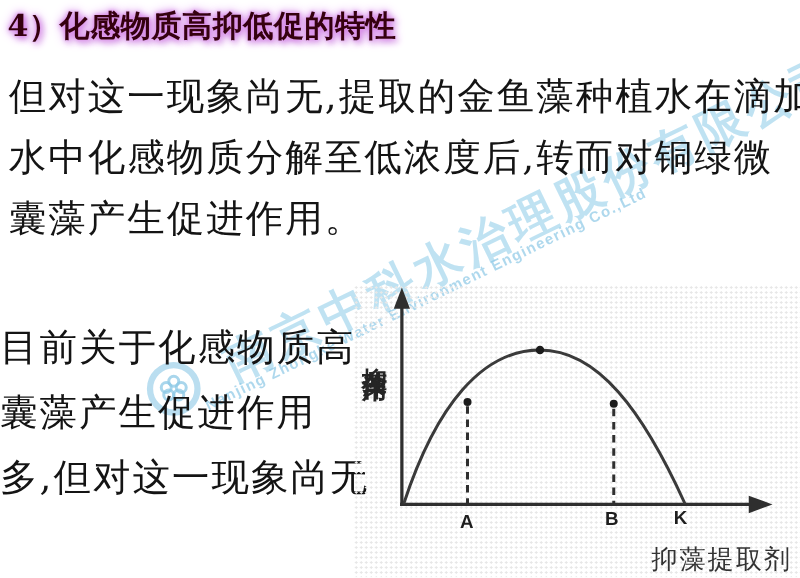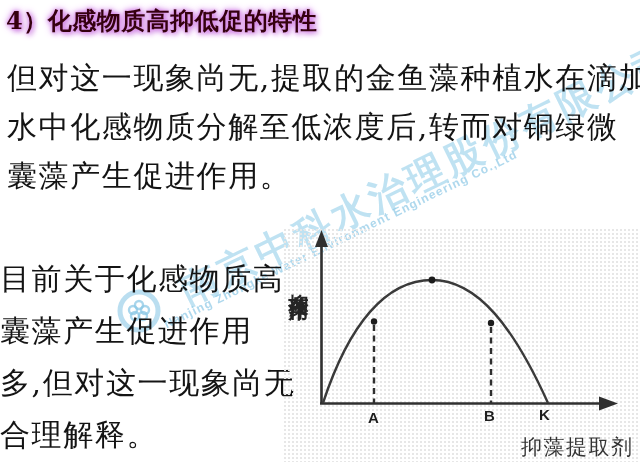--- a/index.html
+++ b/index.html
@@ -81,21 +81,20 @@
   <div class="para para1">
     <div>但对这一现象尚无,提取的金鱼藻种植水在滴加</div>
     <div>水中化感物质分解至低浓度后,转而对铜绿微</div>
     <div>囊藻产生促进作用。</div>
   </div>
 
   <div class="para para2">
     <div>目前关于化感物质高</div>
     <div>囊藻产生促进作用</div>
     <div>多,但对这一现象尚无</div>
-    <div>合理解释。</div>
   </div>
 
   <div class="chart">
     <svg width="357" height="234" viewBox="0 0 357 234">
 
       <line x1="38.5" y1="176" x2="38.5" y2="16" stroke="#2f2f2f" stroke-width="2.6"></line>
       <polygon points="38.5,2 32,19 45,19" fill="#2f2f2f"></polygon>
 
       <line x1="37" y1="175.5" x2="320" y2="175.5" stroke="#2f2f2f" stroke-width="2.6"></line>
       <polygon points="335,175.5 316,168.5 316,182.5" fill="#2f2f2f"></polygon>

